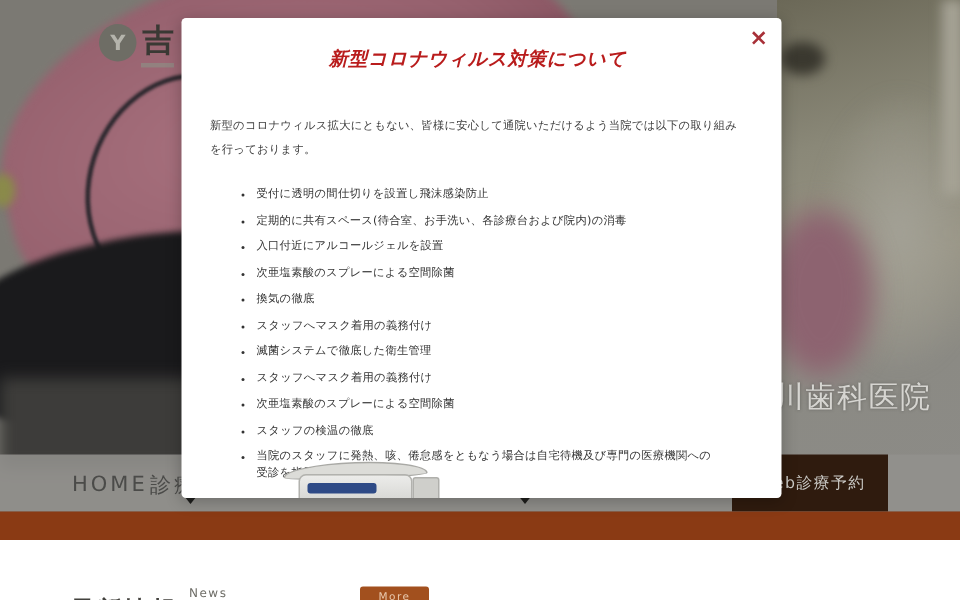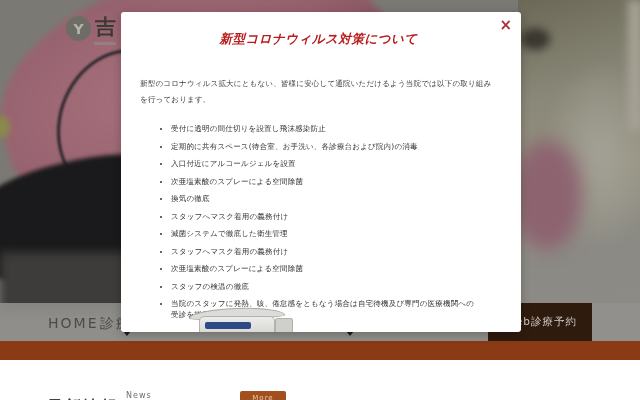--- a/index.html
+++ b/index.html
@@ -106,20 +106,21 @@
     <div class="black-figure"></div>
     <div class="floor-dark"></div>
     <div class="yellow-spot"></div>
 
     <div class="logo">
       <span class="logo-circle">Y</span>
       <span class="logo-kanji">吉</span>
     </div>
     <div class="logo-sub"></div>
 
+    <div class="clinic-name">川歯科医院</div>
   </div>
 
   <nav class="navbar">
     <span class="nav-item nav-home">HOME</span>
     <span class="nav-item nav-shinryo">診療案内</span>
     <span class="drop-arrow arrow1"></span>
     <span class="drop-arrow arrow2"></span>
   </nav>
 
   <button class="reserve-btn">Web診療予約</button>

